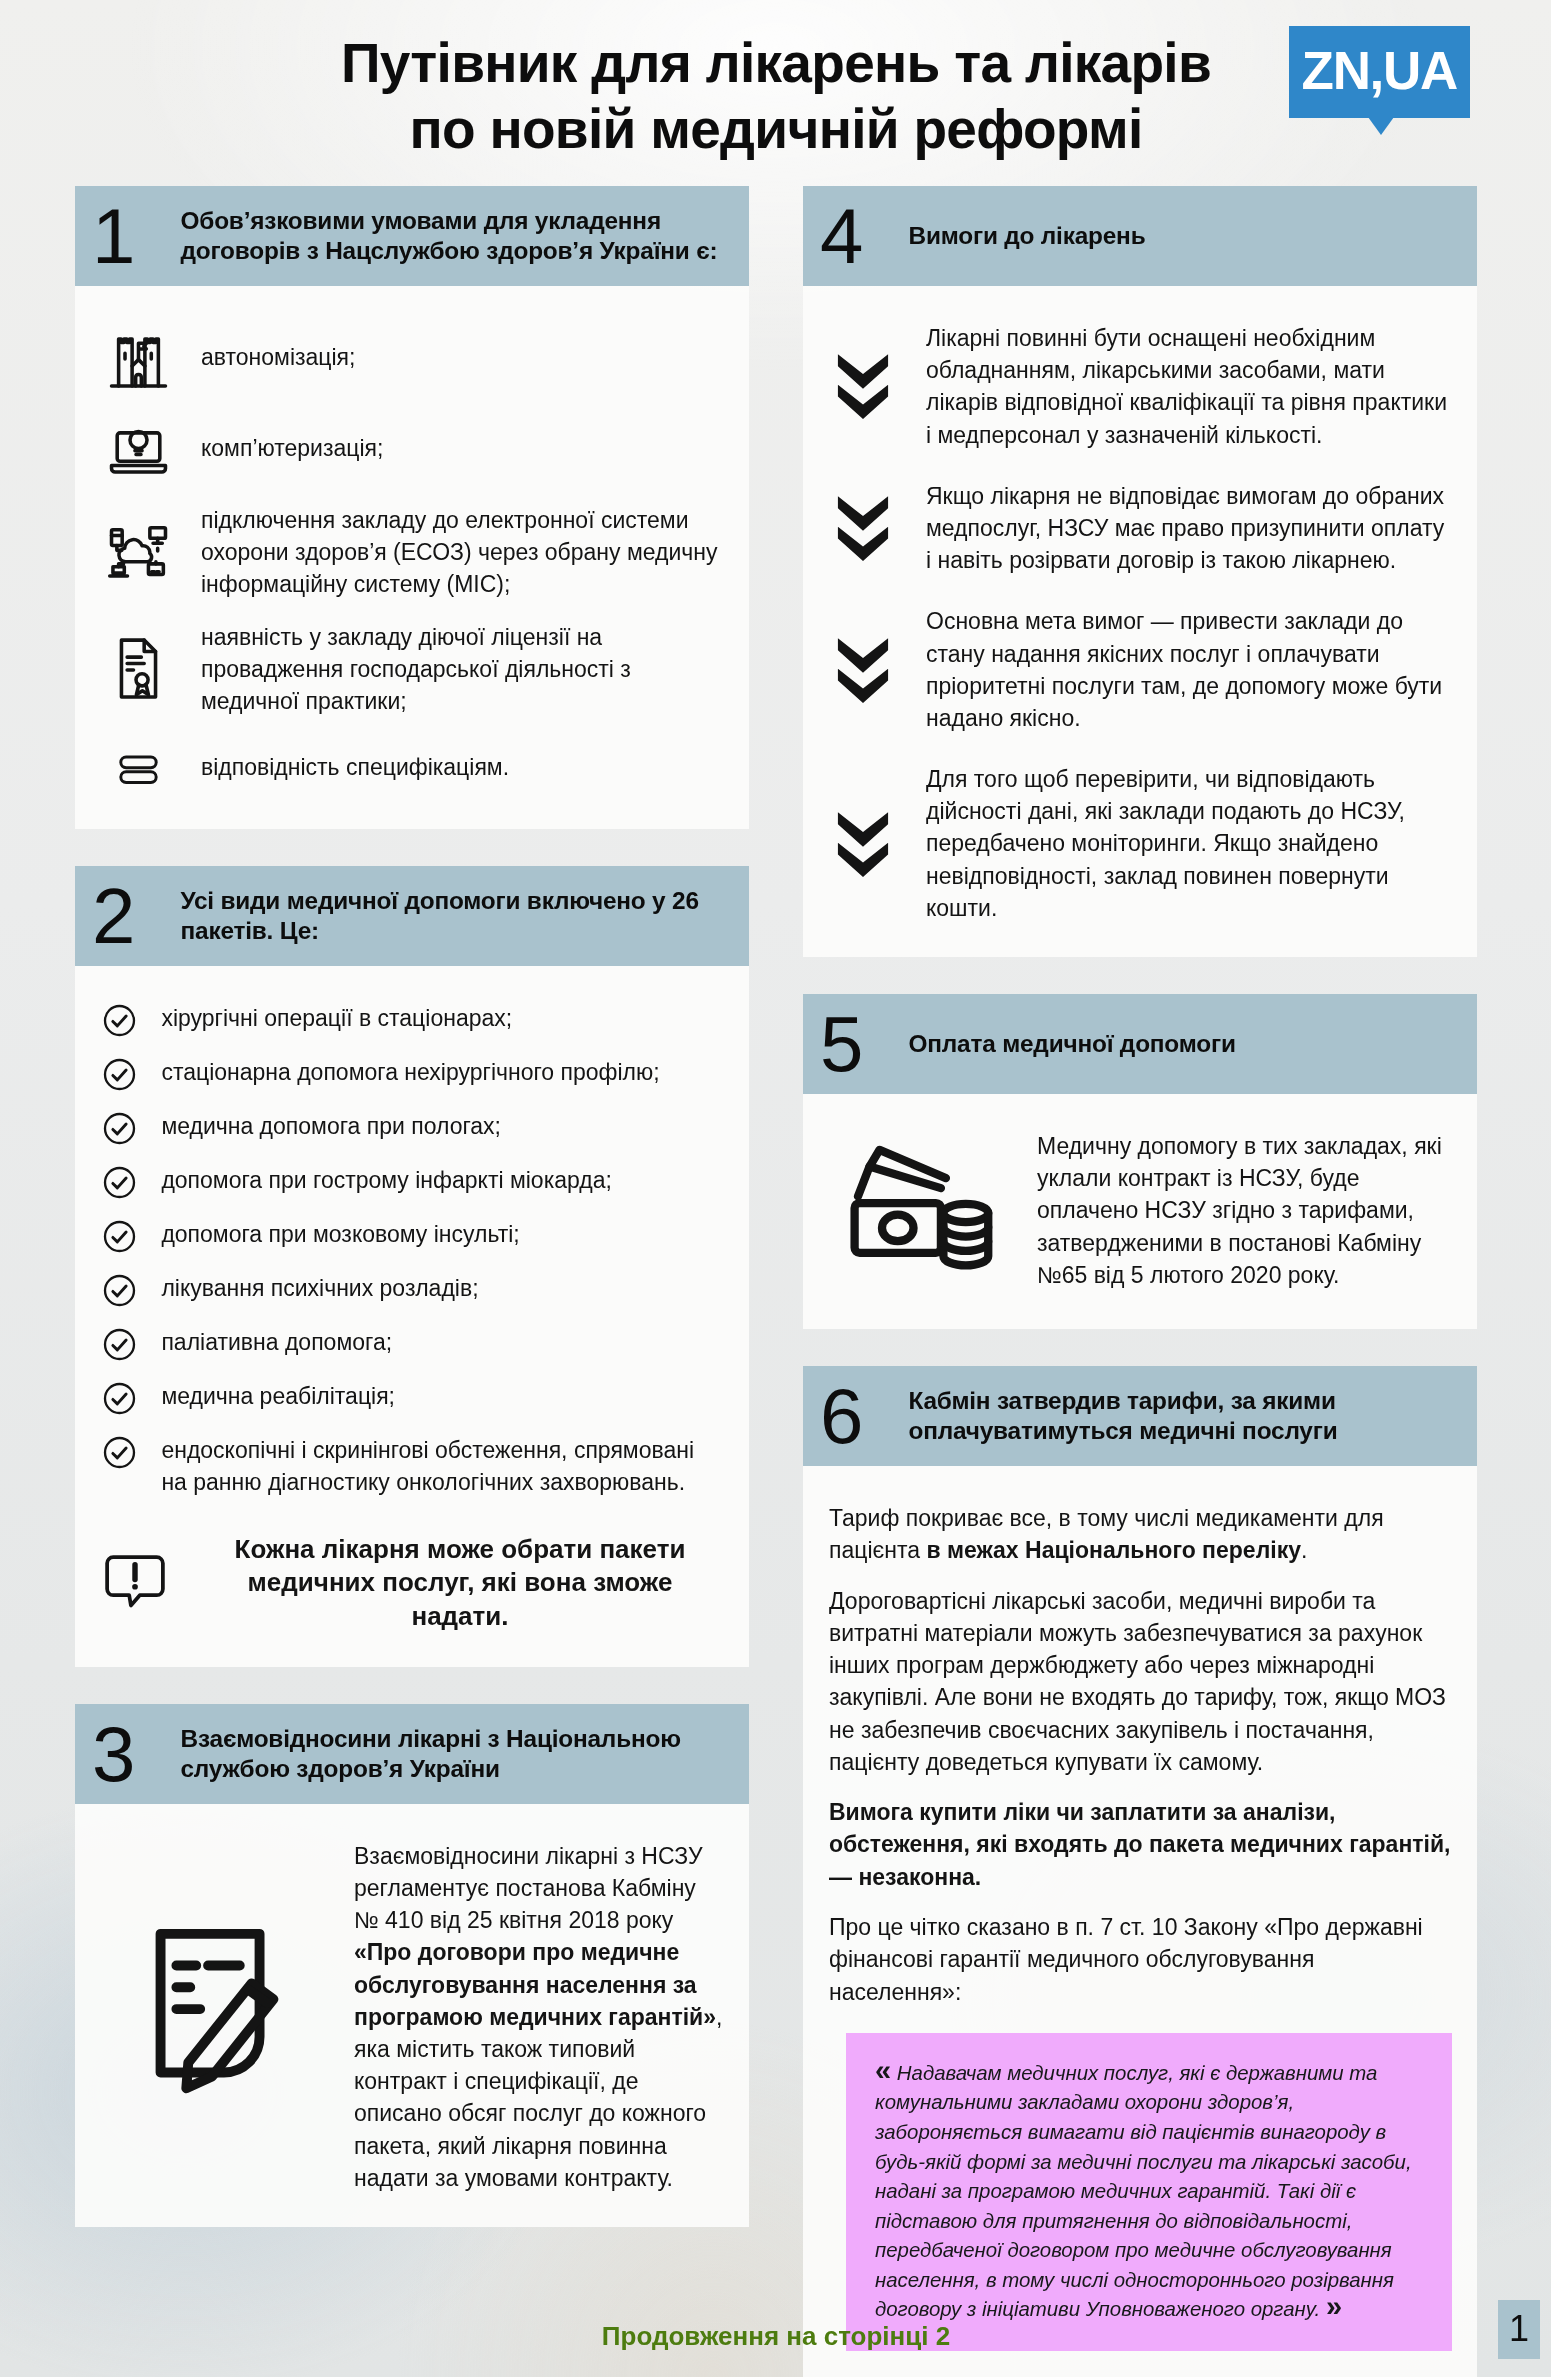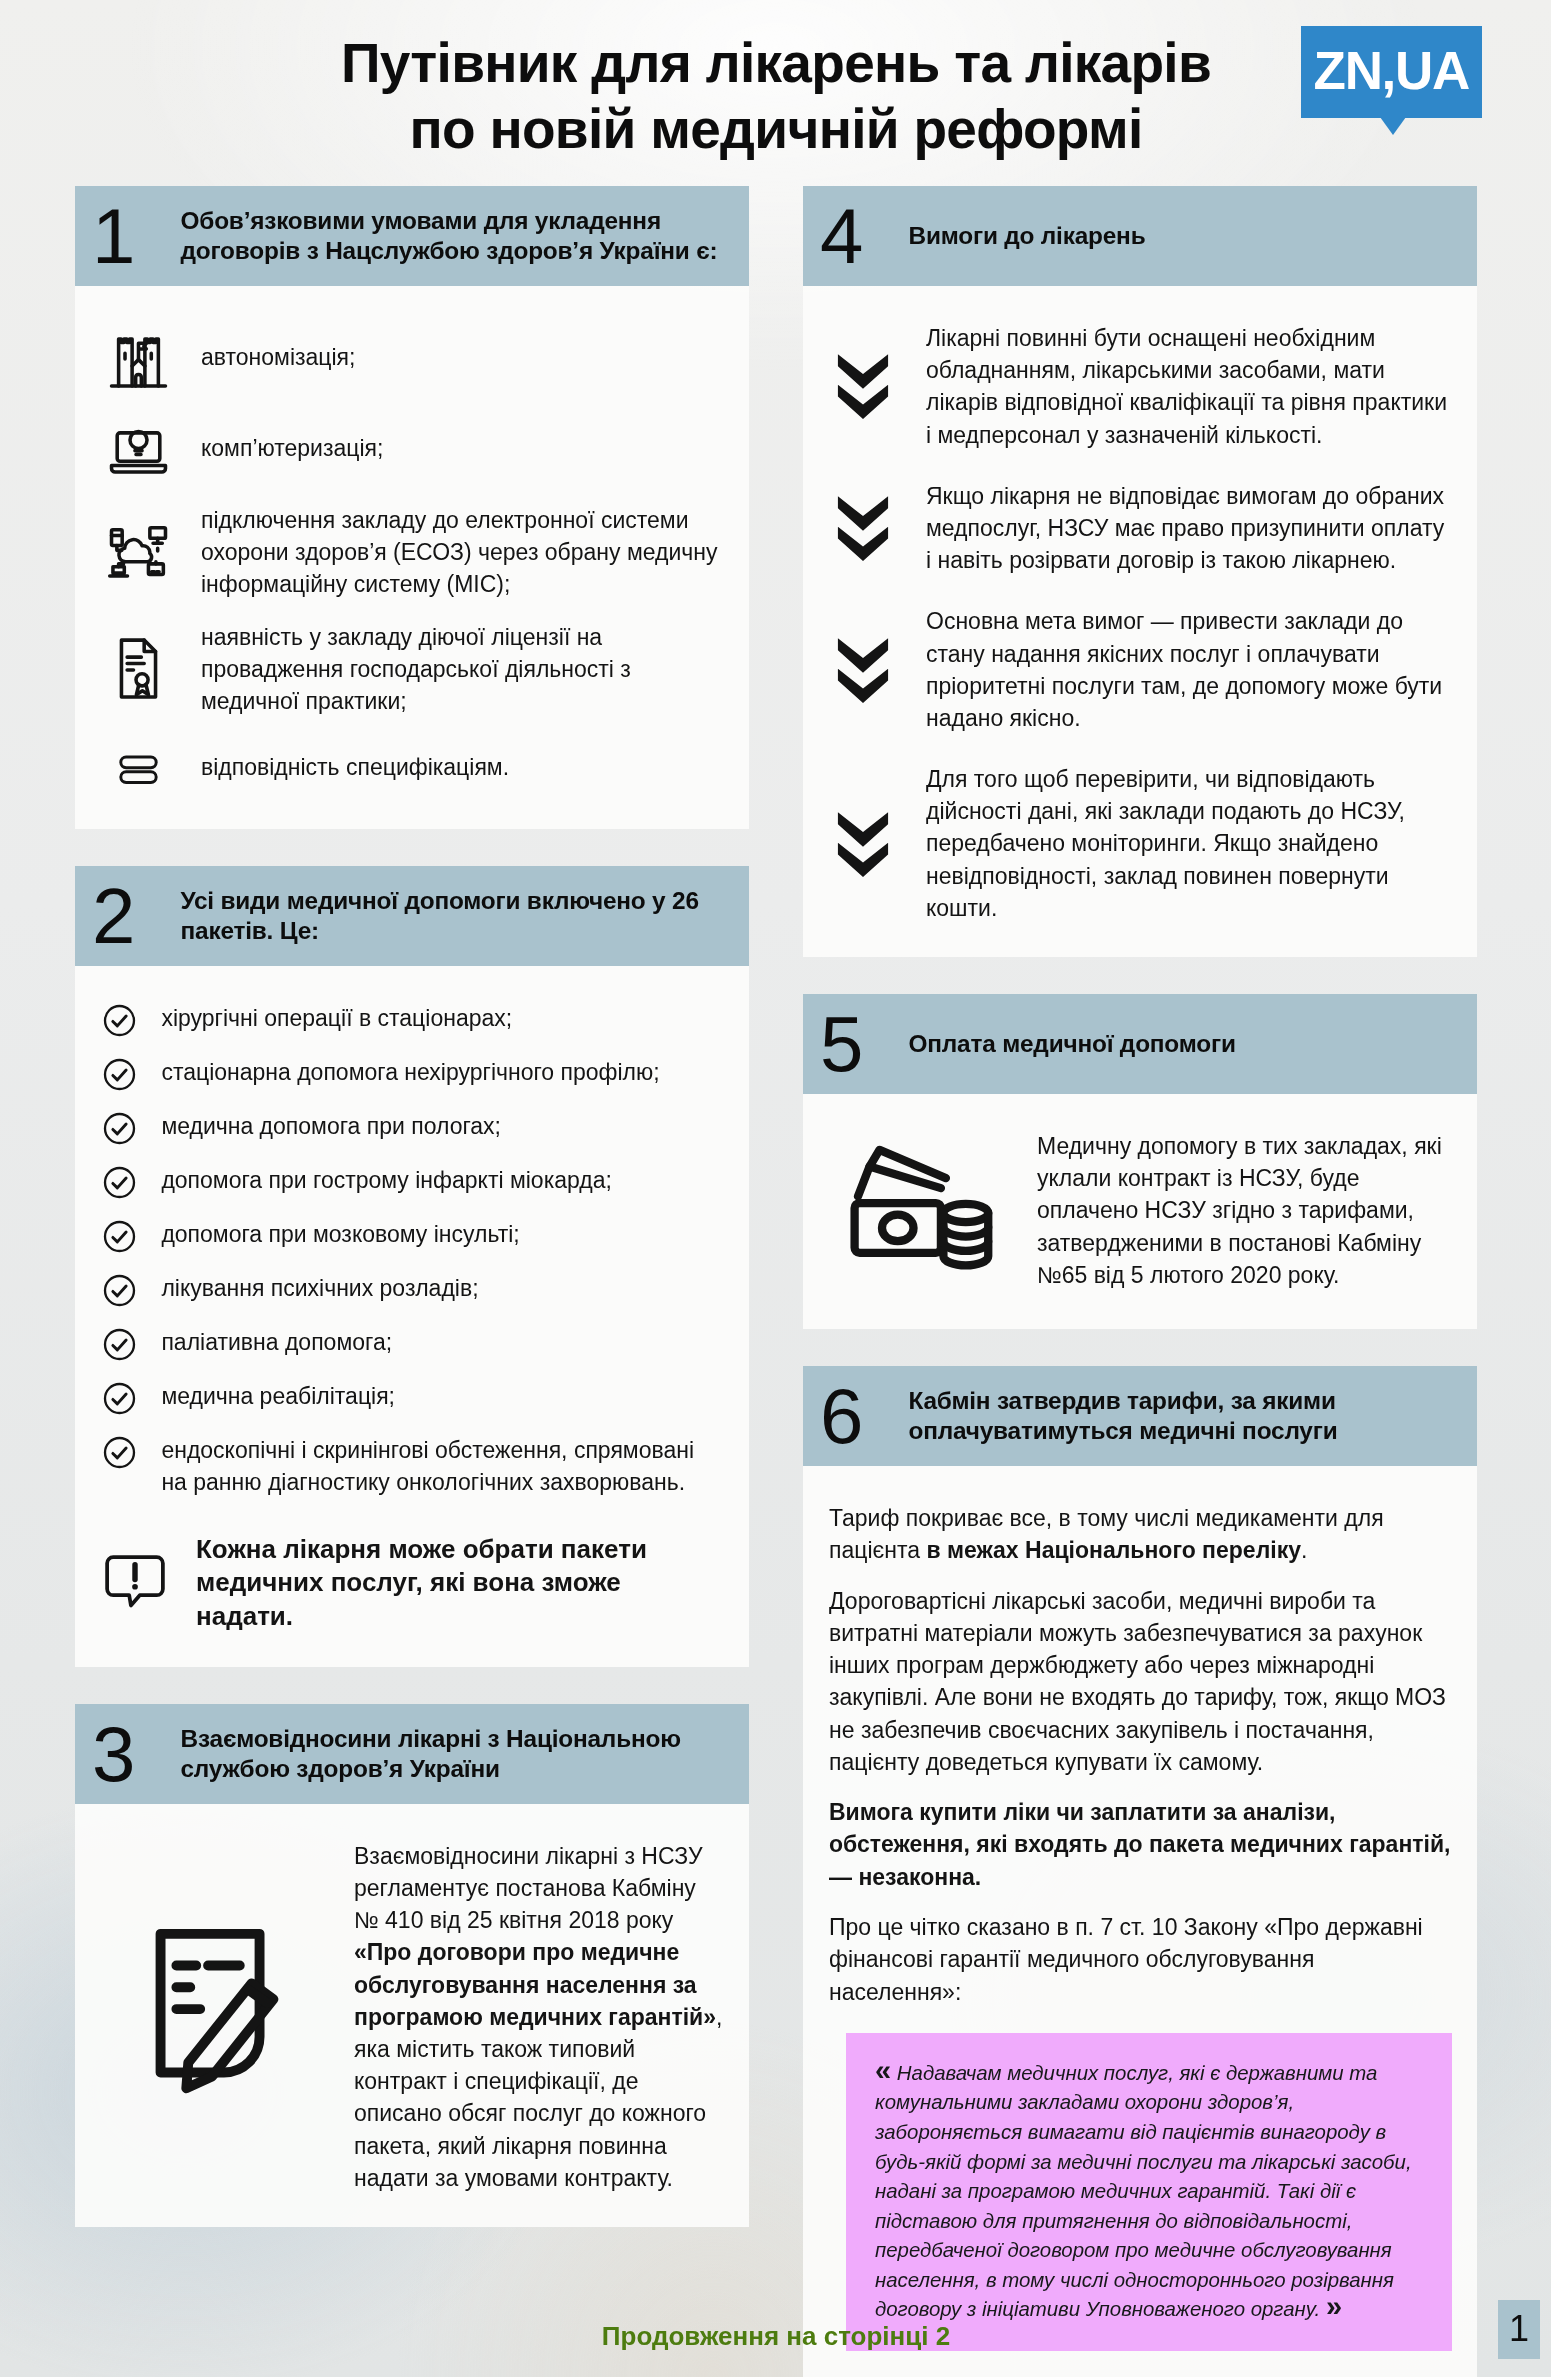--- a/index.html
+++ b/index.html
@@ -17,21 +17,21 @@
     overflow:hidden;
   }
   .page { position:relative; width:100%; height:2377px; }
 
   
   .header { position:relative; padding-top:30px; height:186px; }
   .main-title {
     text-align:center; font-size:55px; font-weight:700; line-height:1.2;
     letter-spacing:-0.7px; color:#0d0d0d; margin:0 171px;
   }
-  .logo { position:absolute; top:26px; right:70px; }
+  .logo { position:absolute; top:26px; right:82px; }
   .logo-box {
     position:relative; background:#2f87c9; color:#ffffff;
     font-size:53px; font-weight:700; letter-spacing:-1.3px;
     padding:24px 13px 26px 13px; line-height:.8;
   }
   .logo-box::after {
     content:""; position:absolute; left:44%; bottom:-17px;
     border-left:13px solid transparent; border-right:13px solid transparent;
     border-top:18.4px solid #2f87c9;
   }
@@ -65,21 +65,21 @@
   
   .irow { display:flex; align-items:center; gap:26px; margin-bottom:20px; }
   .irow:last-child { margin-bottom:0;text-align:right; }
   .irow .icbox { width:74px; flex:none; display:flex; justify-content:center; }
 
   
   .crow { display:flex; align-items:flex-start; gap:22.4px; margin-bottom:17px; }
   .crow .icbox { width:38px; flex:none; margin-top:0; }
   .note { display:flex; align-items:center; gap:24px; margin-top:34px; }
   .note .icbox { width:71px; flex:none; }
-  .note-text { font-size:26px; font-weight:700; line-height:1.3; }
+  .note-text { font-size:26px; font-weight:700; line-height:1.3;text-align:center; }
 
   
   .split { display:flex; gap:24px; }
   .split .bigicon { flex:none; display:flex; justify-content:center; align-self:center; }
   .split .s3w { width:229px; }
   .split .s5w { width:184px; }
   .split .txt { flex:1; min-width:0; }
 
   
   .vrow { display:flex; align-items:center; gap:29px; margin-bottom:29px; }

